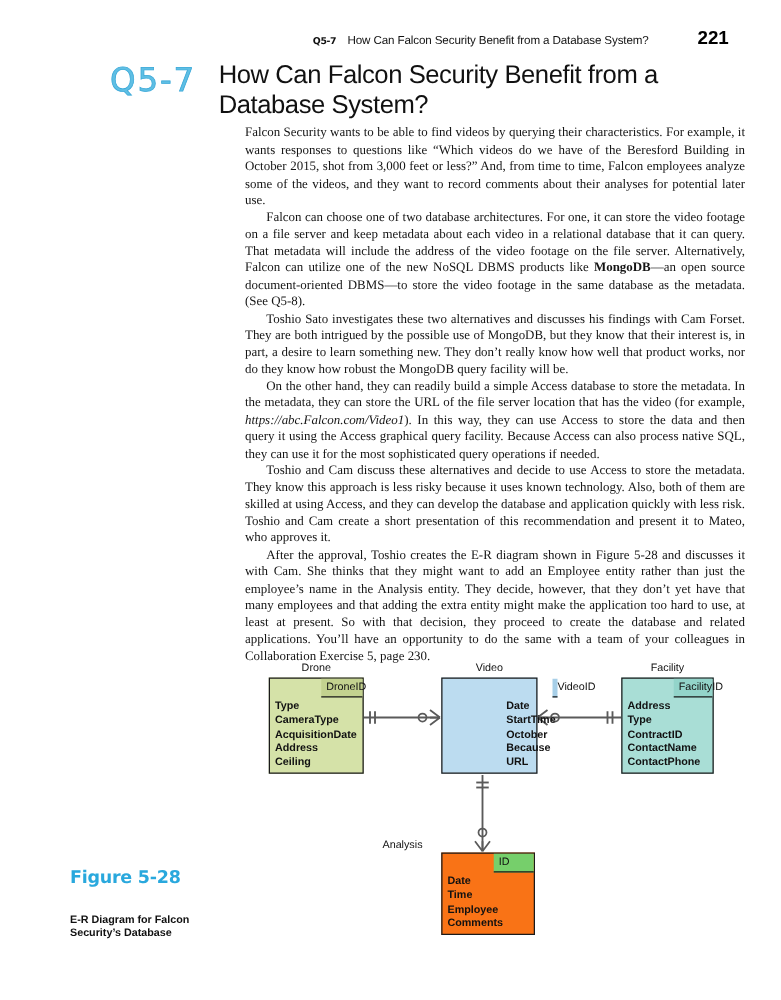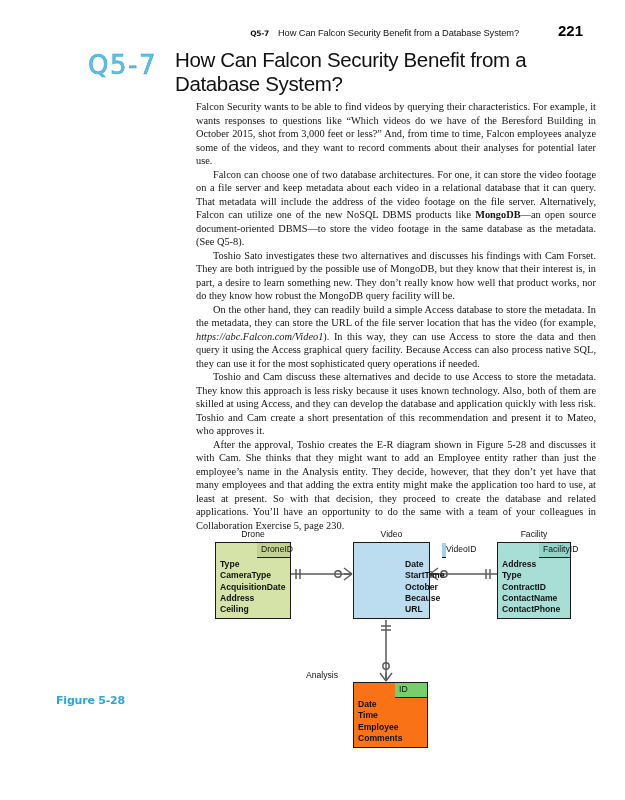--- a/index.html
+++ b/index.html
@@ -109,21 +109,21 @@
   
   .fig-caption {
     position: absolute;
     left: 56px;
     top: 694px;
     width: 128px;
   }
   .fig-num {
     font-family: "DejaVu Sans", sans-serif;
     font-weight: bold;
-    font-size: 11px;
+    font-size: 14px;
     color: #29a8dd;
     letter-spacing: -0.2px;
     margin-bottom: 20px;
   }
   .fig-text {
     font-family: "Liberation Sans", sans-serif;
     font-weight: bold;
     font-size: 8.6px;
     color: #111;
     line-height: 11.2px;
@@ -210,20 +210,21 @@
     <p>Falcon Security wants to be able to find videos by querying their characteristics. For example, it wants responses to questions like “Which videos do we have of the Beresford Building in October 2015, shot from 3,000 feet or less?” And, from time to time, Falcon employees analyze some of the videos, and they want to record comments about their analyses for potential later use.</p>
     <p class="indent"><span>Falcon can choose one of two database architectures. For one, it can store the video footage on a file server and keep metadata about each video in a relational database that it can query. That metadata will include the address of the video footage on the file server. Alternatively, Falcon can utilize one of the new NoSQL DBMS products like </span><b>MongoDB</b><span>—an open source document-oriented DBMS—to store the video footage in the same database as the metadata. (See Q5-8).</span></p>
     <p class="indent">Toshio Sato investigates these two alternatives and discusses his findings with Cam Forset. They are both intrigued by the possible use of MongoDB, but they know that their interest is, in part, a desire to learn something new. They don’t really know how well that product works, nor do they know how robust the MongoDB query facility will be.</p>
     <p class="indent"><span>On the other hand, they can readily build a simple Access database to store the metadata. In the metadata, they can store the URL of the file server location that has the video (for example, </span><i>https://abc.Falcon.com/Video1</i><span>). In this way, they can use Access to store the data and then query it using the Access graphical query facility. Because Access can also process native SQL, they can use it for the most sophisticated query operations if needed.</span></p>
     <p class="indent">Toshio and Cam discuss these alternatives and decide to use Access to store the metadata. They know this approach is less risky because it uses known technology. Also, both of them are skilled at using Access, and they can develop the database and application quickly with less risk. Toshio and Cam create a short presentation of this recommendation and present it to Mateo, who approves it.</p>
     <p class="indent">After the approval, Toshio creates the E-R diagram shown in Figure 5-28 and discusses it with Cam. She thinks that they might want to add an Employee entity rather than just the employee’s name in the Analysis entity. They decide, however, that they don’t yet have that many employees and that adding the extra entity might make the application too hard to use, at least at present. So with that decision, they proceed to create the database and related applications. You’ll have an opportunity to do the same with a team of your colleagues in Collaboration Exercise 5, page 230.</p>
   </div>
 
   <div class="fig-caption">
     <div class="fig-num">Figure 5-28</div>
+    <div class="fig-text">E-R Diagram for Falcon Security’s Database</div>
   </div>
 
   <div class="erd">
 
     <svg class="erd-svg" viewBox="0 0 625 240">
 
       <line x1="291" y1="54" x2="352" y2="54" stroke="#5a5a5a" stroke-width="1.5"></line>
 
       <line x1="296" y1="49" x2="296" y2="59" stroke="#5a5a5a" stroke-width="1.5"></line>
       <line x1="300" y1="49" x2="300" y2="59" stroke="#5a5a5a" stroke-width="1.5"></line>

